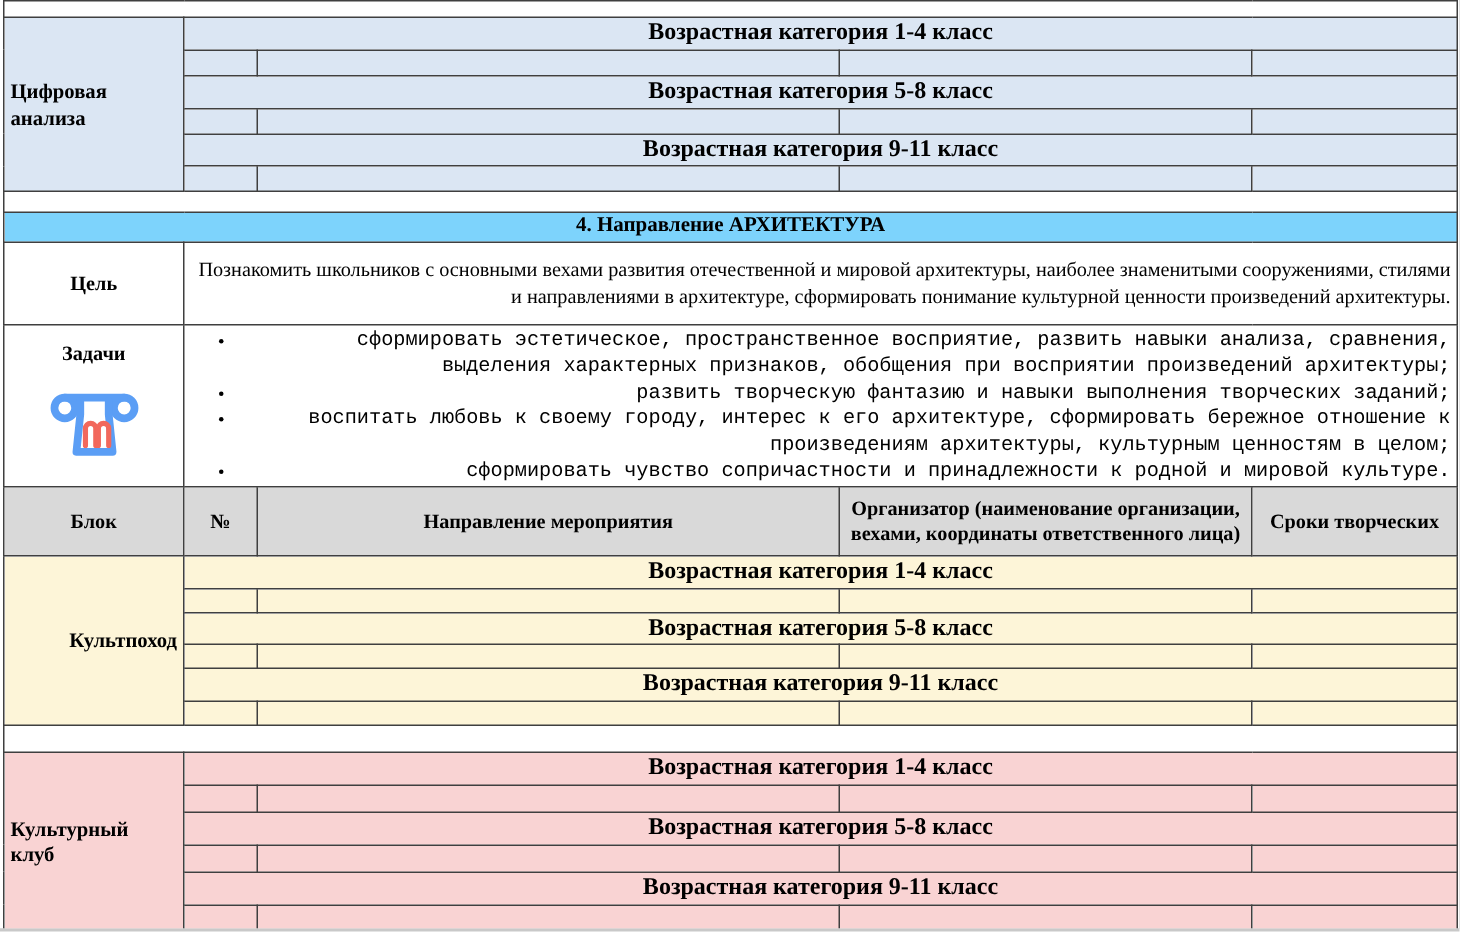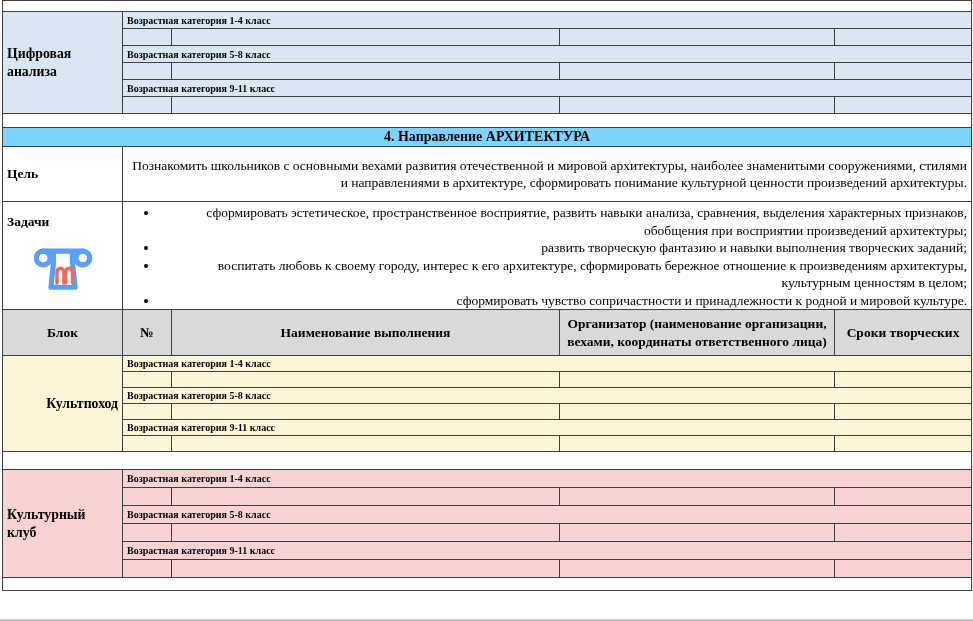--- a/index.html
+++ b/index.html
@@ -17,27 +17,27 @@
     overflow:hidden;
     line-height:1.3;
   }
   
   .bg-blue   td{background:#dbe6f3;}
   .bg-yellow td{background:#fdf5d8;}
   .bg-pink   td{background:#f9d3d3;}
   .bg-white  td{background:#ffffff;}
   td.gray-head{background:#d9d9d9;font-weight:bold;text-align:center;line-height:1.18;}
   td.title-band{background:#7dd3fc;font-weight:bold;text-align:center;font-size:14px;}
-  td.age-band{font-weight:bold;text-align:left;font-size:10px;margin-left:43px;}
+  td.age-band{font-weight:bold;text-align:center;font-size:16px;margin-left:43px;}
   td.sec-label{font-weight:bold;vertical-align:top;font-size:13.8px;padding-top:1px;}
   td.sec-label.center{text-align:right;}
-  td.goal-label{font-weight:bold;vertical-align:top;}
+  td.goal-label{font-weight:bold;text-align:center;vertical-align:top;}
   td.body-text{text-align:right;vertical-align:top;padding:1px 6px;}
   ul.tasks{margin:2px 0 0 12px;padding-left:20px;}
-  ul.tasks li{margin:0;padding-left:4px;line-height:1.3;}
+  ul.tasks li{margin:0;padding-left:4px;line-height:1.3;font-family:Liberation Mono, monospace;}
   .icon-wrap{margin:10px auto 0 auto;width:62px;height:58px;}
 </style>
 </head>
 <body>
 
 <div class="page">
 <table class="doc">
   <colgroup>
     <col style="width:120px">
         <col style="width:49px">
@@ -118,21 +118,21 @@
         <li>развить творческую фантазию и навыки выполнения творческих заданий;</li>
         <li>воспитать любовь к своему городу, интерес к его архитектуре, сформировать бережное отношение к произведениям архитектуры, культурным ценностям в целом;</li>
         <li>сформировать чувство сопричастности и принадлежности к родной и мировой культуре.</li>
       </ul>
     </td>
   </tr>
 
   <tr style="height:46px">
     <td class="gray-head">Блок</td>
     <td class="gray-head">№</td>
-    <td class="gray-head">Наименование выполнения</td>
+    <td class="gray-head">Направление мероприятия</td>
     <td class="gray-head">Организатор (наименование организации, вехами, координаты ответственного лица)</td>
     <td class="gray-head">Сроки творческих</td>
   </tr>
 
   <tr class="bg-yellow" style="height:16px">
     <td class="sec-label center" rowspan="6">Культпоход</td>
     <td class="age-band" colspan="4">Возрастная категория 1-4 класс</td>
   </tr>
   <tr class="bg-yellow" style="height:16px">
     <td></td>

